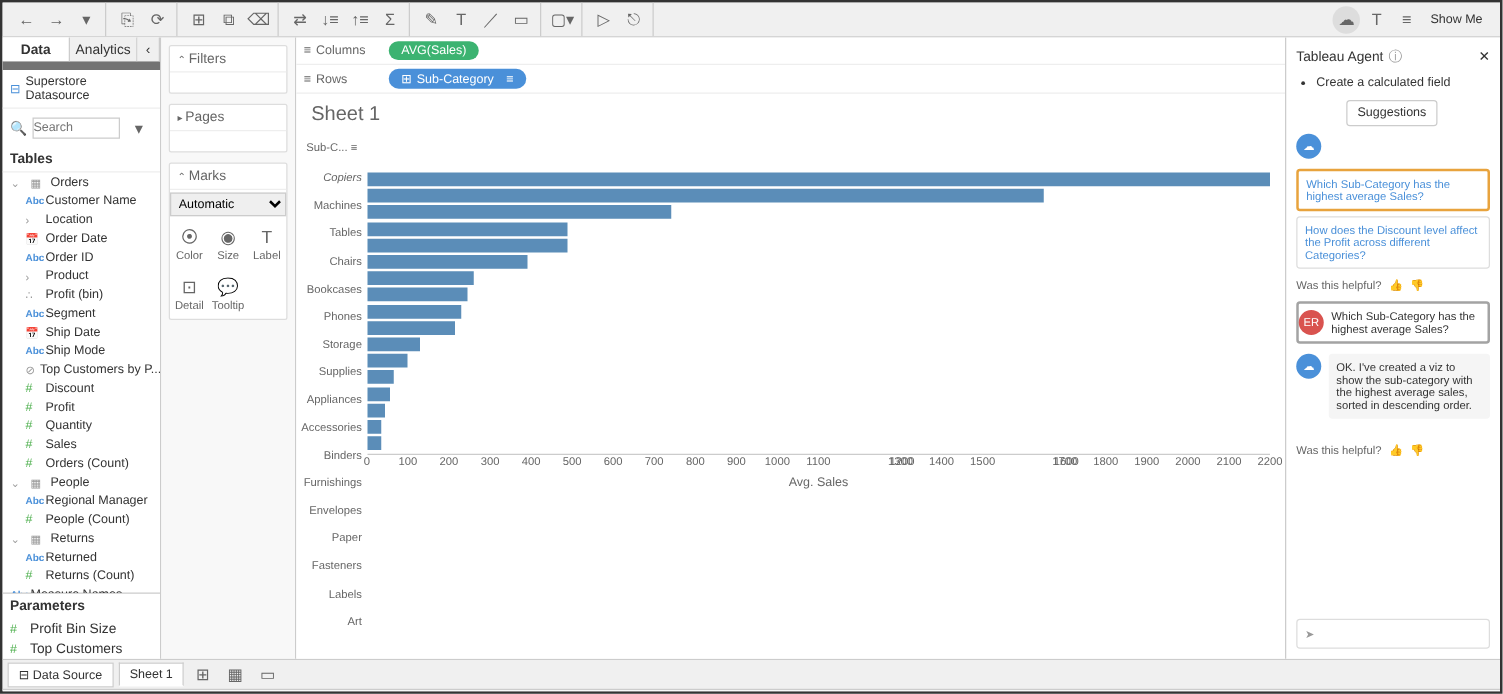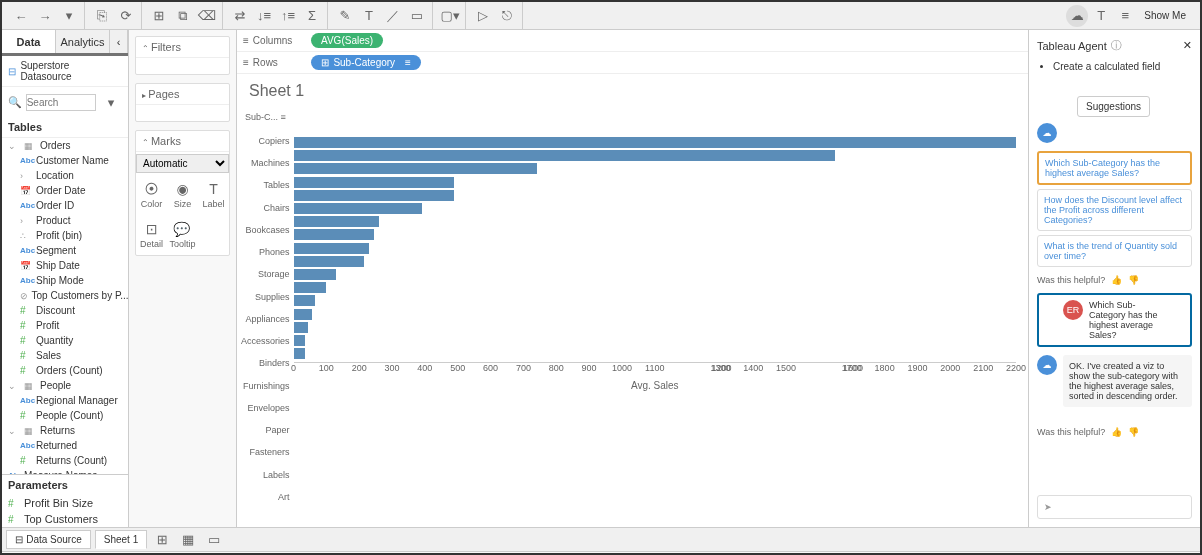--- a/index.html
+++ b/index.html
@@ -4,21 +4,21 @@
 <style>
 * { box-sizing: border-box; margin: 0; padding: 0; font-family: Arial, sans-serif; }
 body { background: #f5f5f5; font-size: 11px; color: #333; width: 1202px; height: 555px; overflow: hidden; position: relative; border: 2px solid #333; }
 .toolbar { height: 28px; background: #f0f0f0; border-bottom: 1px solid #ccc; display: flex; align-items: center; padding: 0 4px; gap: 2px; }
 .toolbar-group { display: flex; align-items: center; gap: 2px; padding: 0 4px; border-right: 1px solid #ccc; height: 100%; }
 .toolbar-group:last-child { border-right: none; margin-left: auto; }
 .tb-btn { width: 22px; height: 22px; display: flex; align-items: center; justify-content: center; cursor: pointer; color: #666; font-size: 13px; }
 .showme { display: flex; align-items: center; padding: 0 6px; gap: 4px; cursor: pointer; font-size: 10px; }
 .main { display: flex; height: 497px; }
 .left-panel { width: 127px; background: #fff; border-right: 1px solid #ccc; display: flex; flex-direction: column; }
-.tabs { display: flex; border-bottom: 3px solid #737373; height: 26px; }
+.tabs { display: flex; border-bottom: 7px solid #737373; height: 26px; }
 .tab { flex: 1; display: flex; align-items: center; justify-content: center; font-size: 11px; cursor: pointer; border-right: 1px solid #ccc; }
 .tab.active { background: #fff; font-weight: bold; }
 .tab:not(.active) { background: #f0f0f0; }
 .ds-row { padding: 4px 6px; border-bottom: 1px solid #eee; display: flex; align-items: center; gap: 4px; font-size: 10px; }
 .search-row { padding: 4px 6px; display: flex; gap: 4px; align-items: center; }
 .search-row input { flex: 1; border: 1px solid #ccc; padding: 2px 0; font-size: 10px; width: 60px; }
 .section-header { padding: 4px 6px; font-weight: bold; font-size: 11px; border-bottom: 1px solid #eee; }
 .tree { overflow-y: auto; flex: 1; font-size: 10px; }
 .tree-item { padding: 2px 6px; display: flex; align-items: center; gap: 4px; cursor: pointer; white-space: nowrap; overflow: hidden; }
 .tree-icon { width: 12px; color: #999; font-size: 9px; }
@@ -59,29 +59,29 @@
 .agent-header { display: flex; justify-content: space-between; align-items: center; margin-bottom: 8px; font-size: 11px; }
 .agent-item { margin-bottom: 6px; padding-left: 40px; }
 .agent-btn { border: 1px solid #ccc; border-radius: 3px; padding: 4px 8px; background: #fff; cursor: pointer; font-size: 10px; display: inline-block; }
 .agent-msg { display: flex; gap: 6px; margin-bottom: 8px; }
 .agent-avatar { width: 20px; height: 20px; border-radius: 50%; flex-shrink: 0; display: flex; align-items: center; justify-content: center; font-size: 9px; color: #fff; }
 .agent-avatar.bot { background: #4a90d9; }
 .agent-avatar.user { background: #d9534f; }
 .suggestion-card { border: 1px solid #ddd; border-radius: 3px; padding: 5px 6px; margin-bottom: 4px; font-size: 9px; color: #4a90d9; cursor: pointer; }
 .suggestion-card.highlighted { border: 2px solid #e8a33d; }
 .helpful-row { display: flex; align-items: center; gap: 6px; font-size: 9px; color: #666; margin: 4px 0 8px; }
-.user-query-card { border: 2px solid #0369a1; border-radius: 3px; padding: 5px 24px; font-size: 9px; display: flex; gap: 6px; align-items: flex-start; margin-bottom: 8px; }
+.user-query-card { border: 2px solid #a3a3a3; border-radius: 3px; padding: 5px 0; font-size: 9px; display: flex; gap: 6px; align-items: flex-start; margin-bottom: 8px; }
 .response-card { background: #f5f5f5; border-radius: 3px; padding: 6px; font-size: 9px; margin-bottom: 8px; }
 .agent-input { border: 1px solid #ddd; border-radius: 3px; padding: 6px; font-size: 9px; color: #999; margin-top: auto; display: flex; justify-content: space-between; align-items: center; }
 
 .bottom-tabs { height: 24px; background: #f0f0f0; border-top: 1px solid #ccc; display: flex; align-items: center; padding: 0 4px; gap: 4px; font-size: 10px; }
 .bottom-tab { padding: 3px 8px; border: 1px solid #ccc; background: #fff; cursor: pointer; }
 .bottom-tab.active { background: #fff; border-bottom: 1px solid #fff; }
 .status-bar { height: 18px; background: #f8f8f8; border-top: 1px solid #ccc; font-size: 9px; color: #666; padding: 2px 6px; display: flex; gap: 12px; }
-.bullet-list { padding-left: 16px; margin-bottom: 24px; }
+.bullet-list { padding-left: 16px; margin-bottom: 8px; }
 .refresh-btn { border: 1px solid #ccc; border-radius: 3px; width: 24px; height: 22px; display: inline-flex; align-items: center; justify-content: center; cursor: pointer; margin-left: 4px; }
 </style>
 </head>
 <body>
 
 <div class="toolbar">
   <div class="toolbar-group">
     <div class="tb-btn">←</div>
     <div class="tb-btn">→</div>
     <div class="tb-btn">▾</div>
@@ -280,21 +280,21 @@
           <span>⊞</span>
           <span>Sub-Category</span>
           <span style="margin-left:6px">≡</span>
         </div>
     </div>
     <div class="sheet-title">Sheet 1</div>
     <div class="chart-area">
       <div class="subcat-label"><span>Sub-C...</span> <span>≡</span></div>
       <div class="chart-body">
         <div class="y-labels" id="y-labels">
-            <div style="height: 13.2px;">Copiers</div>
+            <div style="height: 13.2px; font-style: italic;">Copiers</div>
             <div style="height: 13.2px;">Machines</div>
             <div style="height: 13.2px;">Tables</div>
             <div style="height: 13.2px;">Chairs</div>
             <div style="height: 13.2px;">Bookcases</div>
             <div style="height: 13.2px;">Phones</div>
             <div style="height: 13.2px;">Storage</div>
             <div style="height: 13.2px;">Supplies</div>
             <div style="height: 13.2px;">Appliances</div>
             <div style="height: 13.2px;">Accessories</div>
             <div style="height: 13.2px;">Binders</div>
@@ -398,21 +398,20 @@
     </div>
     <ul class="bullet-list">
         <li>Create a calculated field</li>
       </ul>
     <div class="agent-item"><span class="agent-btn">Suggestions</span></div>
     <div class="agent-msg">
       <div class="agent-avatar bot">☁</div>
     </div>
     <div class="suggestion-card highlighted">Which Sub-Category has the highest average Sales?</div>
     <div class="suggestion-card">How does the Discount level affect the Profit across different Categories?</div>
-    <div class="suggestion-card">What is the trend of Quantity sold over time?</div>
     <div class="helpful-row">
       <span>Was this helpful?</span>
       <span>👍</span>
       <span>👎</span>
     </div>
     <div class="user-query-card">
       <div class="agent-avatar user">ER</div>
       <div>Which Sub-Category has the highest average Sales?</div>
     </div>
     <div class="agent-msg">

